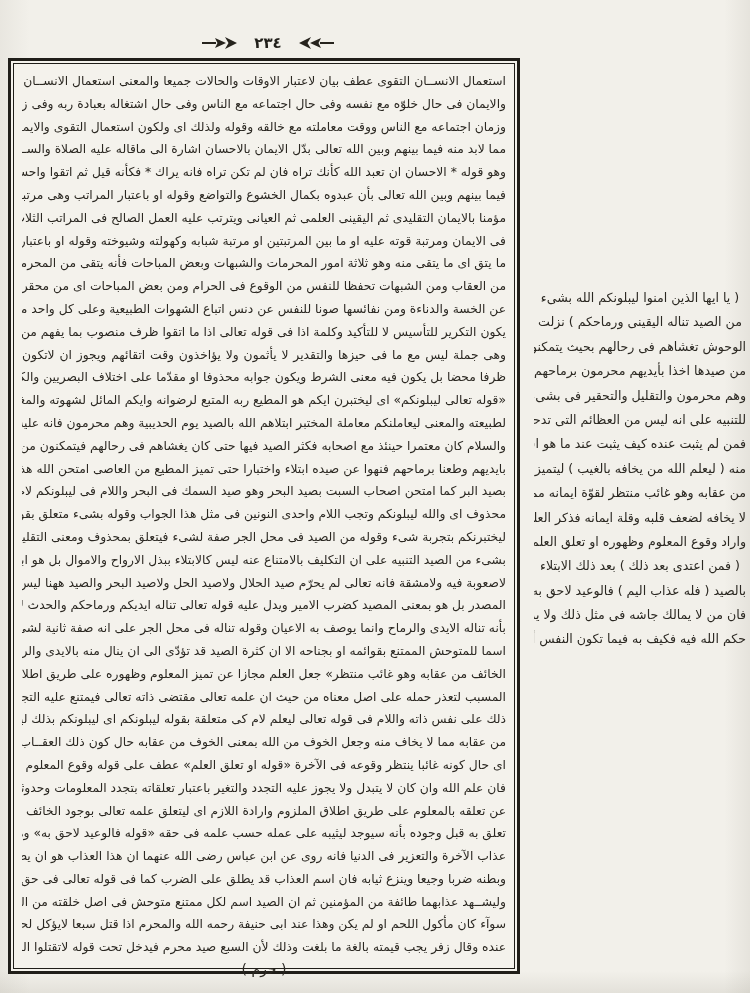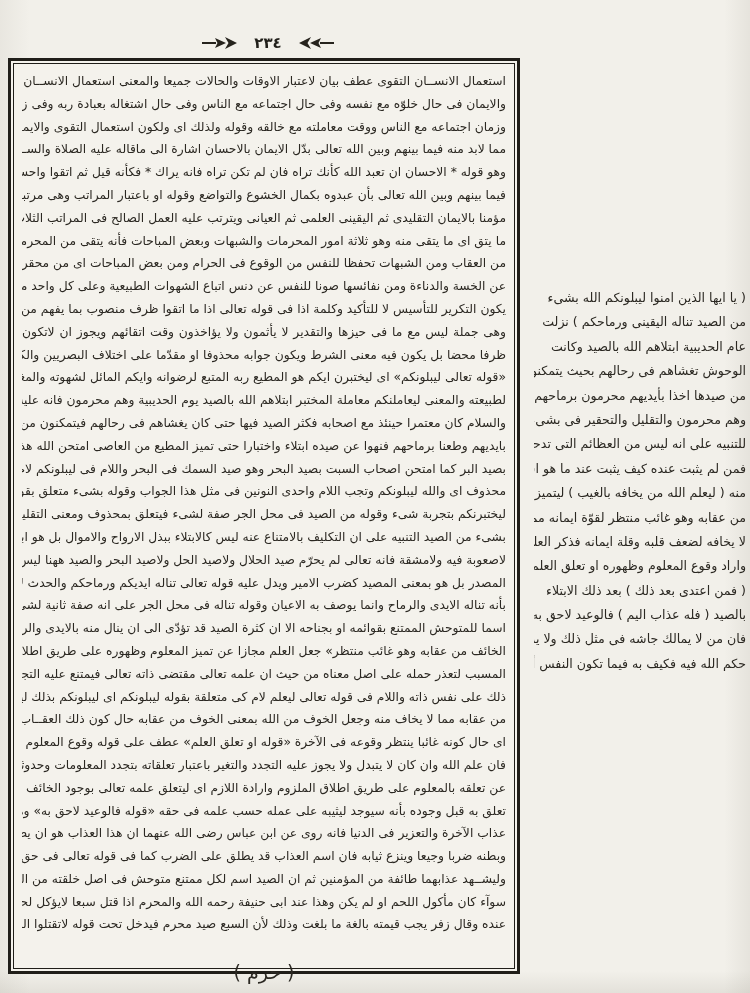--- a/index.html
+++ b/index.html
@@ -34,29 +34,29 @@
   }
   .main-text{direction:rtl;}
   .main-text .line{
     height:22.8px;line-height:22.8px;font-size:12.3px;
     white-space:nowrap;overflow:hidden;
     text-align:justify;text-align-last:justify;
     color:#2b2822;
   }
   .margin-notes{
     position:absolute;top:286px;left:534px;width:212px;height:450px;
-    direction:rtl;text-align:right;
+    direction:rtl;text-align:center;
   }
   .margin-notes .line{
     height:24.4px;line-height:24.4px;font-size:12.6px;
     white-space:nowrap;overflow:hidden;color:#2b2822;
   }
   .catchword{
     position:absolute;top:961px;left:8px;width:512px;
-    text-align:center;font-size:19px;color:#2b2822;direction:rtl;
+    text-align:center;font-size:14px;color:#2b2822;direction:rtl;
   }
 </style>
 </head>
 <body>
 
 <div class="page">
 
   <header class="page-header">
     <span class="orn">
       <svg width="36" height="16" viewBox="0 0 36 16">
@@ -78,20 +78,21 @@
   <div class="frame">
     <div class="frame-inner">
       <div class="main-text">
           <div class="line">استعمال الانســان التقوى عطف بيان لاعتبار الاوقات والحالات جميعا والمعنى استعمال الانســان التقوى</div>
           <div class="line">والايمان فى حال خلوّه مع نفسه وفى حال اجتماعه مع الناس وفى حال اشتغاله بعبادة ربه وفى زمان خلوّه</div>
           <div class="line">وزمان اجتماعه مع الناس ووقت معاملته مع خالقه وقوله ولذلك اى ولكون استعمال التقوى والايمان</div>
           <div class="line">مما لابد منه فيما بينهم وبين الله تعالى بدّل الايمان بالاحسان اشارة الى ماقاله عليه الصلاة والســلام فى تفسيره</div>
           <div class="line">وهو قوله * الاحسان ان تعبد الله كأنك تراه فان لم تكن تراه فانه يراك * فكأنه قيل ثم اتقوا واحسنوا</div>
           <div class="line">فيما بينهم وبين الله تعالى بأن عبدوه بكمال الخشوع والتواضع وقوله او باعتبار المراتب وهى مرتبة كونه</div>
           <div class="line">مؤمنا بالايمان التقليدى ثم اليقينى العلمى ثم العيانى ويترتب عليه العمل الصالح فى المراتب الثلاث او مرتبة دخوله</div>
+          <div class="line">فى الايمان ومرتبة قوته عليه او ما بين المرتبتين او مرتبة شبابه وكهولته وشيوخته وقوله او باعتبار</div>
           <div class="line">ما يتق اى ما يتقى منه وهو ثلاثة امور المحرمات والشبهات وبعض المباحات فأنه يتقى من المحرمات توقيا</div>
           <div class="line">من العقاب ومن الشبهات تحفظا للنفس من الوقوع فى الحرام ومن بعض المباحات اى من محقراتها صونا للنفس</div>
           <div class="line">عن الخسة والدناءة ومن نفائسها صونا للنفس عن دنس اتباع الشهوات الطبيعية وعلى كل واحد من هذه الاحتمالات</div>
           <div class="line">يكون التكرير للتأسيس لا للتأكيد وكلمة اذا فى قوله تعالى اذا ما اتقوا ظرف منصوب بما يفهم من الجملة السابقة</div>
           <div class="line">وهى جملة ليس مع ما فى حيزها والتقدير لا يأثمون ولا يؤاخذون وقت اتقائهم ويجوز ان لاتكون</div>
           <div class="line">ظرفا محضا بل يكون فيه معنى الشرط ويكون جوابه محذوفا او مقدّما على اختلاف البصريين والكوفيين</div>
           <div class="line">«قوله تعالى ليبلونكم» اى ليختبرن ايكم هو المطيع ربه المتبع لرضوانه وايكم المائل لشهوته والمغلوب</div>
           <div class="line">لطبيعته والمعنى ليعاملنكم معاملة المختبر ابتلاهم الله بالصيد يوم الحديبية وهم محرمون فانه عليه الصلاة</div>
           <div class="line">والسلام كان معتمرا حينئذ مع اصحابه فكثر الصيد فيها حتى كان يغشاهم فى رحالهم فيتمكنون من صيده اخذا</div>
           <div class="line">بايديهم وطعنا برماحهم فنهوا عن صيده ابتلاء واختبارا حتى تميز المطيع من العاصى امتحن الله هذه الامّة</div>
@@ -116,21 +117,20 @@
           <div class="line">وليشــهد عذابهما طائفة من المؤمنين ثم ان الصيد اسم لكل ممتنع متوحش فى اصل خلقته من الحيوانات</div>
           <div class="line">سوآء كان مأكول اللحم او لم يكن وهذا عند ابى حنيفة رحمه الله والمحرم اذا قتل سبعا لايؤكل لحمه ضمن قيمة شاة</div>
           <div class="line">عنده وقال زفر يجب قيمته بالغة ما بلغت وذلك لأن السبع صيد محرم فيدخل تحت قوله لاتقتلوا الصيد وانتم</div>
         </div>
     </div>
   </div>
 
   <aside class="margin-notes">
       <div class="line">( يا ايها الذين امنوا ليبلونكم الله بشىء</div>
       <div class="line">من الصيد تناله اليقينى ورماحكم ) نزلت</div>
-      <div class="line">عام الحديبية ابتلاهم الله بالصيد وكانت</div>
       <div class="line">الوحوش تغشاهم فى رحالهم بحيث يتمكنون</div>
       <div class="line">من صيدها اخذا بأيديهم محرمون برماحهم</div>
       <div class="line">وهم محرمون والتقليل والتحقير فى بشىء</div>
       <div class="line">للتنبيه على انه ليس من العظائم التى تدحض</div>
       <div class="line">فمن لم يثبت عنده كيف يثبت عند ما هو اشدّ</div>
       <div class="line">منه ( ليعلم الله من يخافه بالغيب ) ليتميز الخائف</div>
       <div class="line">من عقابه وهو غائب منتظر لقوّة ايمانه ممن</div>
       <div class="line">لا يخافه لضعف قلبه وقلة ايمانه فذكر العلم</div>
       <div class="line">واراد وقوع المعلوم وظهوره او تعلق العلم</div>
       <div class="line">( فمن اعتدى بعد ذلك ) بعد ذلك الابتلاء</div>

